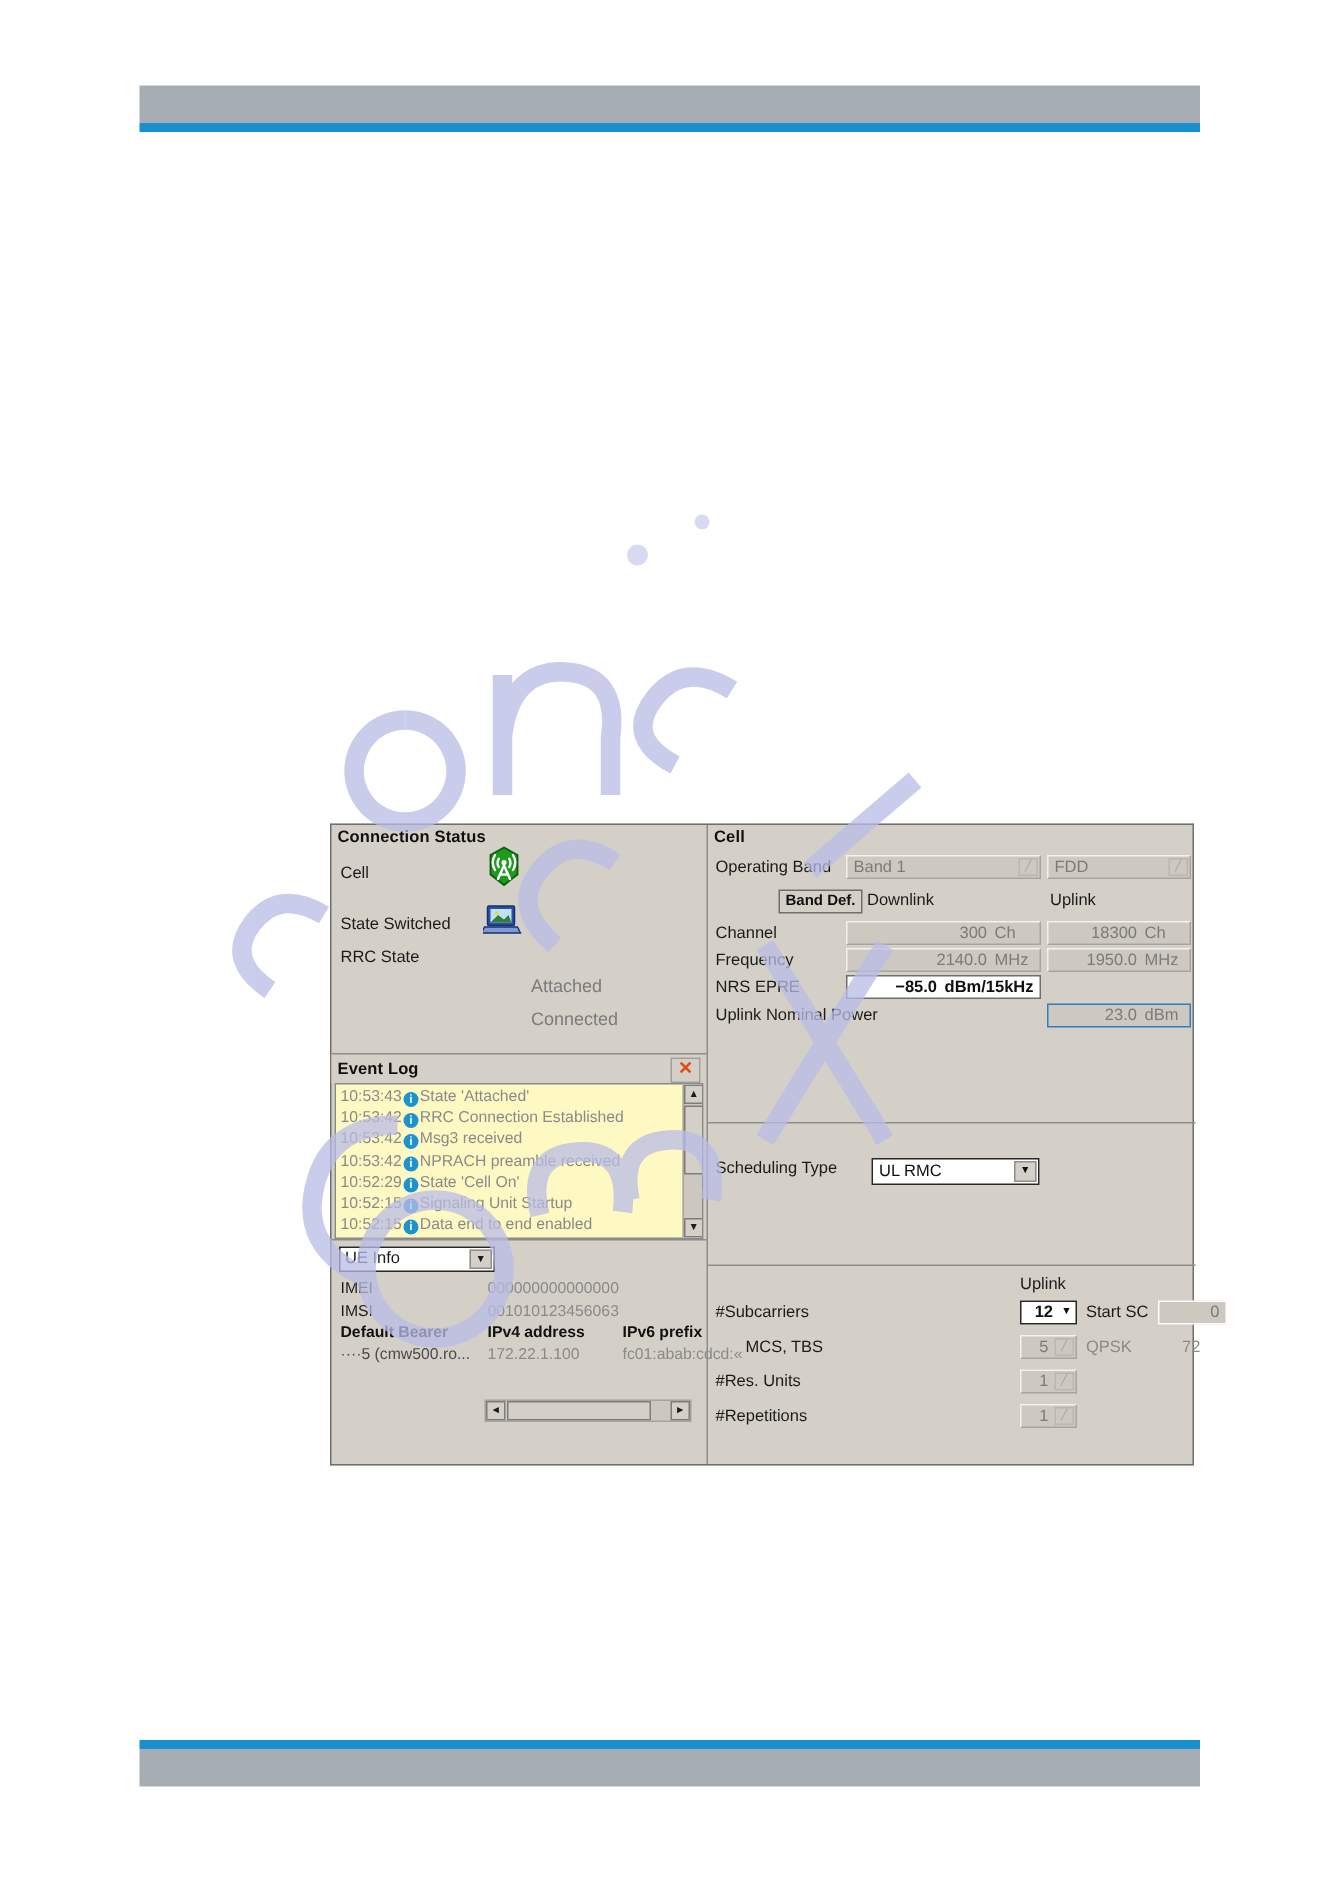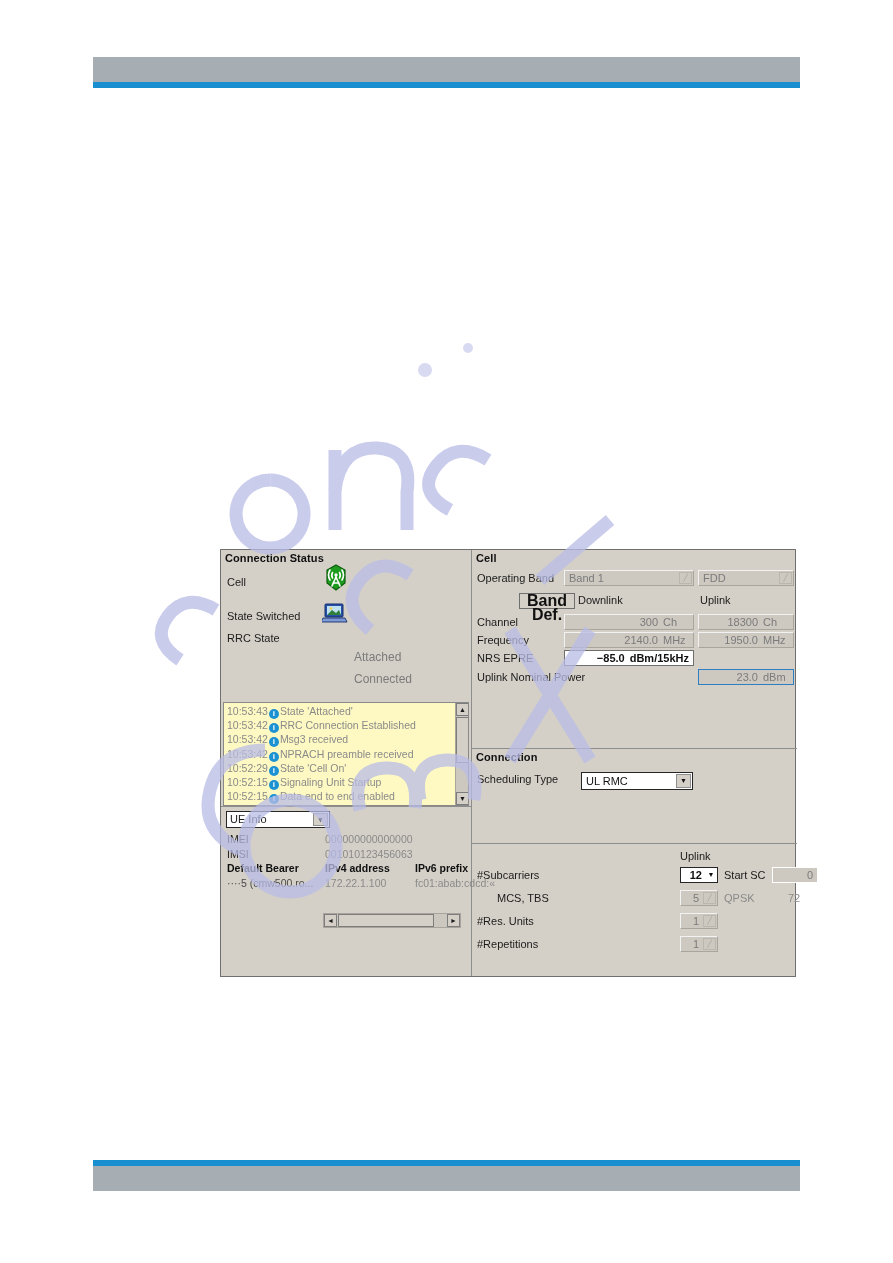--- a/index.html
+++ b/index.html
@@ -325,21 +325,21 @@
     font-size: 7px; line-height: 10px;
     text-align: center;
   }
   .band-def-btn {
     position: absolute;
     left: 47px; top: 43px;
     width: 56px; height: 16px;
     background: #d4d0c8;
     border: 1px solid #6f6f6f;
     box-sizing: border-box;
-    font-size: 16px;
+    font-size: 10px;
     font-weight: bold;
     line-height: 14px;
     text-align: center;
     color: #101010;
     cursor: pointer;
   }
   .col-hdr {
     position: absolute;
     font-size: 11px;
     color: #1b1b1b;
@@ -486,20 +486,24 @@
           <path d="M1 16 l22 0 l2 4 l-26 0 z" fill="#7d9ad6" stroke="#16306d" stroke-width="0.9"></path>
         </svg>
       </span>
       <div class="cs-row cs-val" style="left:133px; top:60px;">Attached</div>
 
       <div class="cs-row cs-label" style="top:82px;">RRC State</div>
       <div class="cs-row cs-val" style="left:133px; top:82px;">Connected</div>
     </div>
 
     <div class="evlog-wrap">
+      <div class="evlog-head">
+        <div class="panel-title">Event Log</div>
+        <div class="evlog-close">✕</div>
+      </div>
       <div class="evlog-body">
         <div class="ev-list">
           <div class="ev-row">
             <span class="ev-time">10:53:43</span><span class="ev-i">i</span><span class="ev-msg">State 'Attached'</span>
           </div>
           <div class="ev-row">
             <span class="ev-time">10:53:42</span><span class="ev-i">i</span><span class="ev-msg">RRC Connection Established</span>
           </div>
           <div class="ev-row">
             <span class="ev-time">10:53:42</span><span class="ev-i">i</span><span class="ev-msg">Msg3 received</span>
@@ -601,21 +605,20 @@
         <span>−85.0</span><span class="unit" style="min-width:auto;">dBm/15kHz</span>
       </div>
 
       <div class="r-row r-label" style="top:119px;">Uplink Nominal Power</div>
       <div class="fld focus" style="left:226px; top:119px; width:96px;">
         <span>23.0</span><span class="unit">dBm</span>
       </div>
     </div>
 
     <div class="conn-panel">
-      <div class="panel-title">Connection</div>
       <div class="r-row r-label" style="top:22px;">Scheduling Type</div>
       <div class="sched-select">
         <span>UL RMC</span>
         <span class="arrow">▼</span>
       </div>
     </div>
 
     <div class="ul-panel">
       <div class="col-hdr" style="left:208px; top:6px;">Uplink</div>
 

